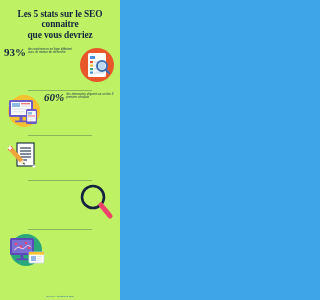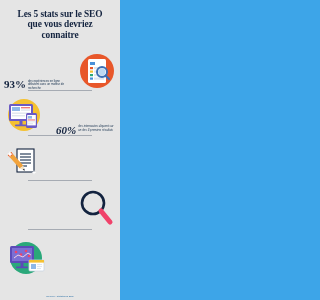--- a/index.html
+++ b/index.html
@@ -34,24 +34,23 @@
     line-height: 10.4px;
     color: #13233f;
     letter-spacing: -0.1px;
     white-space: nowrap;
   }
 
   
   .stat {
     position: relative;
     display: flex;
-    align-items: flex-end;
+    align-items: flex-start;
     box-sizing: border-box;
     padding: 0 4px;
-    gap: 12px;
   }
   .stat.icon-right { flex-direction: row; }
   .stat.icon-left  { flex-direction: row-reverse; }
 
   .stat-text {
     display: flex;
     align-items: flex-start;
     flex: 1 1 auto;
     gap: 2px;
     min-width: 0;
@@ -113,26 +112,26 @@
     bottom: 2px;
     text-align: center;
     font-size: 2.3px;
     line-height: 3px;
     color: #2f72a8;
   }
 </style>
 </head>
 <body style="background: rgb(61, 165, 232);">
 
-<div id="infographic" style="background: #e5e5e5;">
+<div id="infographic" style="background: #bef264;">
 
   <div class="title-block">
     <div class="line">Les 5 stats sur le SEO</div>
+    <div class="line">connaitre</div>
     <div class="line">que vous devriez</div>
-    <div class="line">connaitre</div>
   </div>
 
   <div class="stat icon-right" style="height:44px;">
     <div class="stat-text">
       <div class="stat-number">93%</div>
       <div class="stat-body">
         <span>des expériences en ligne débutent avec un moteur de recherche</span>
       </div>
     </div>
     <div class="icon-wrap">

